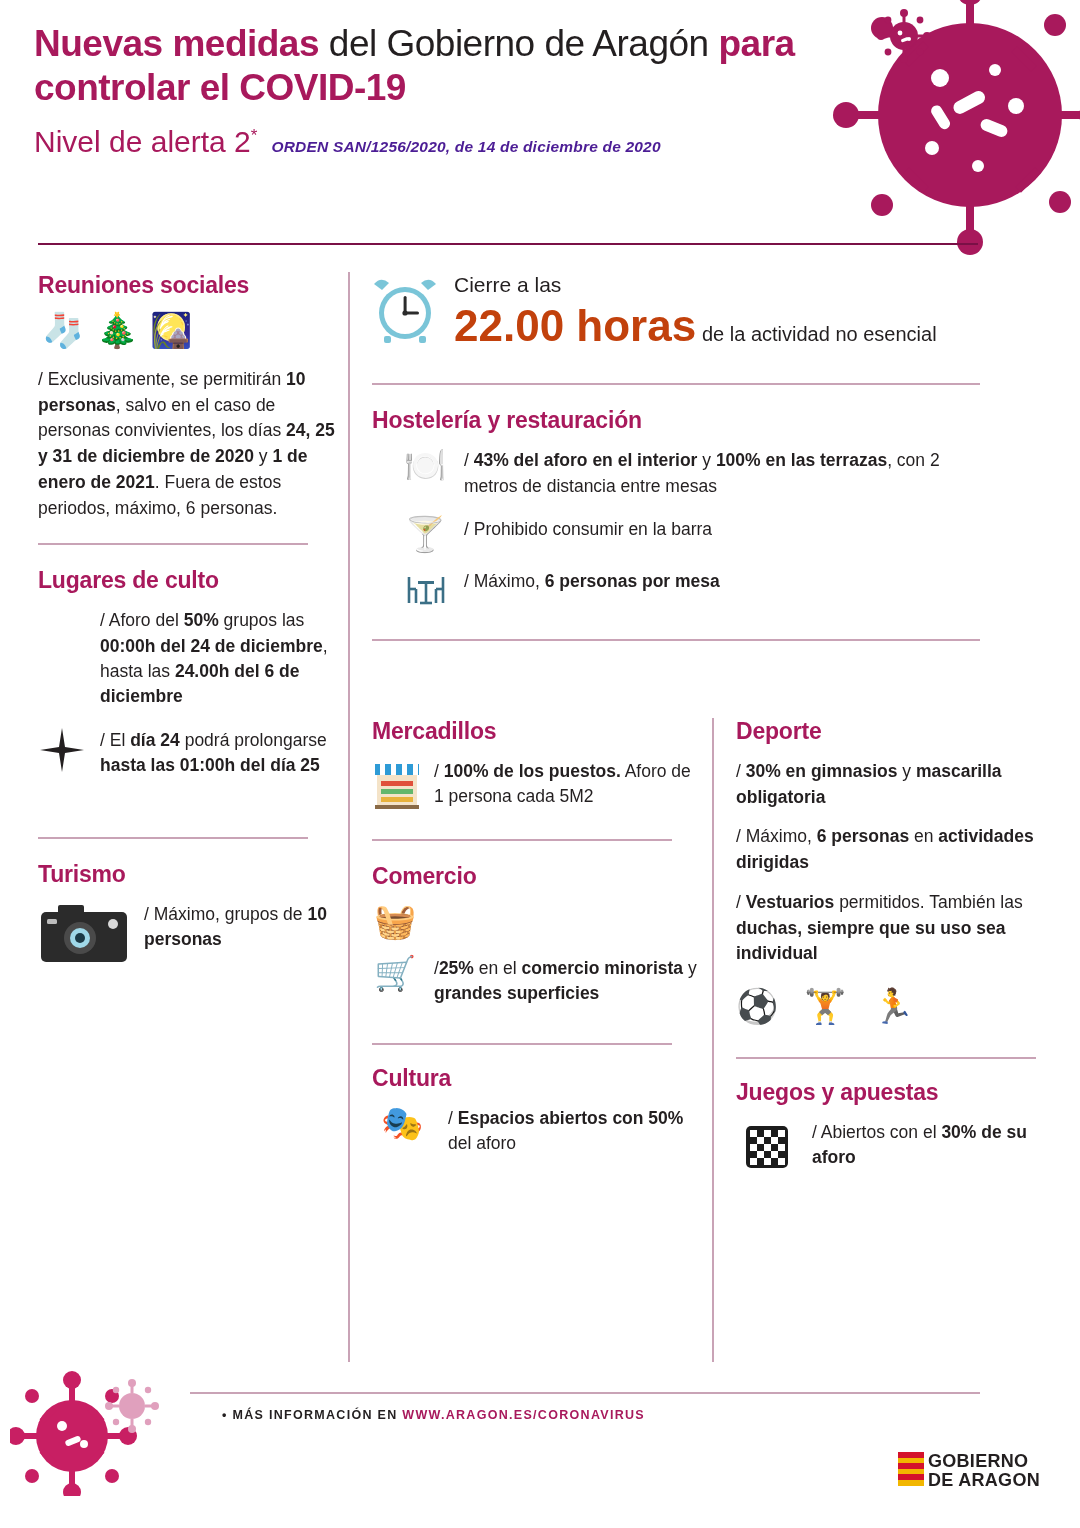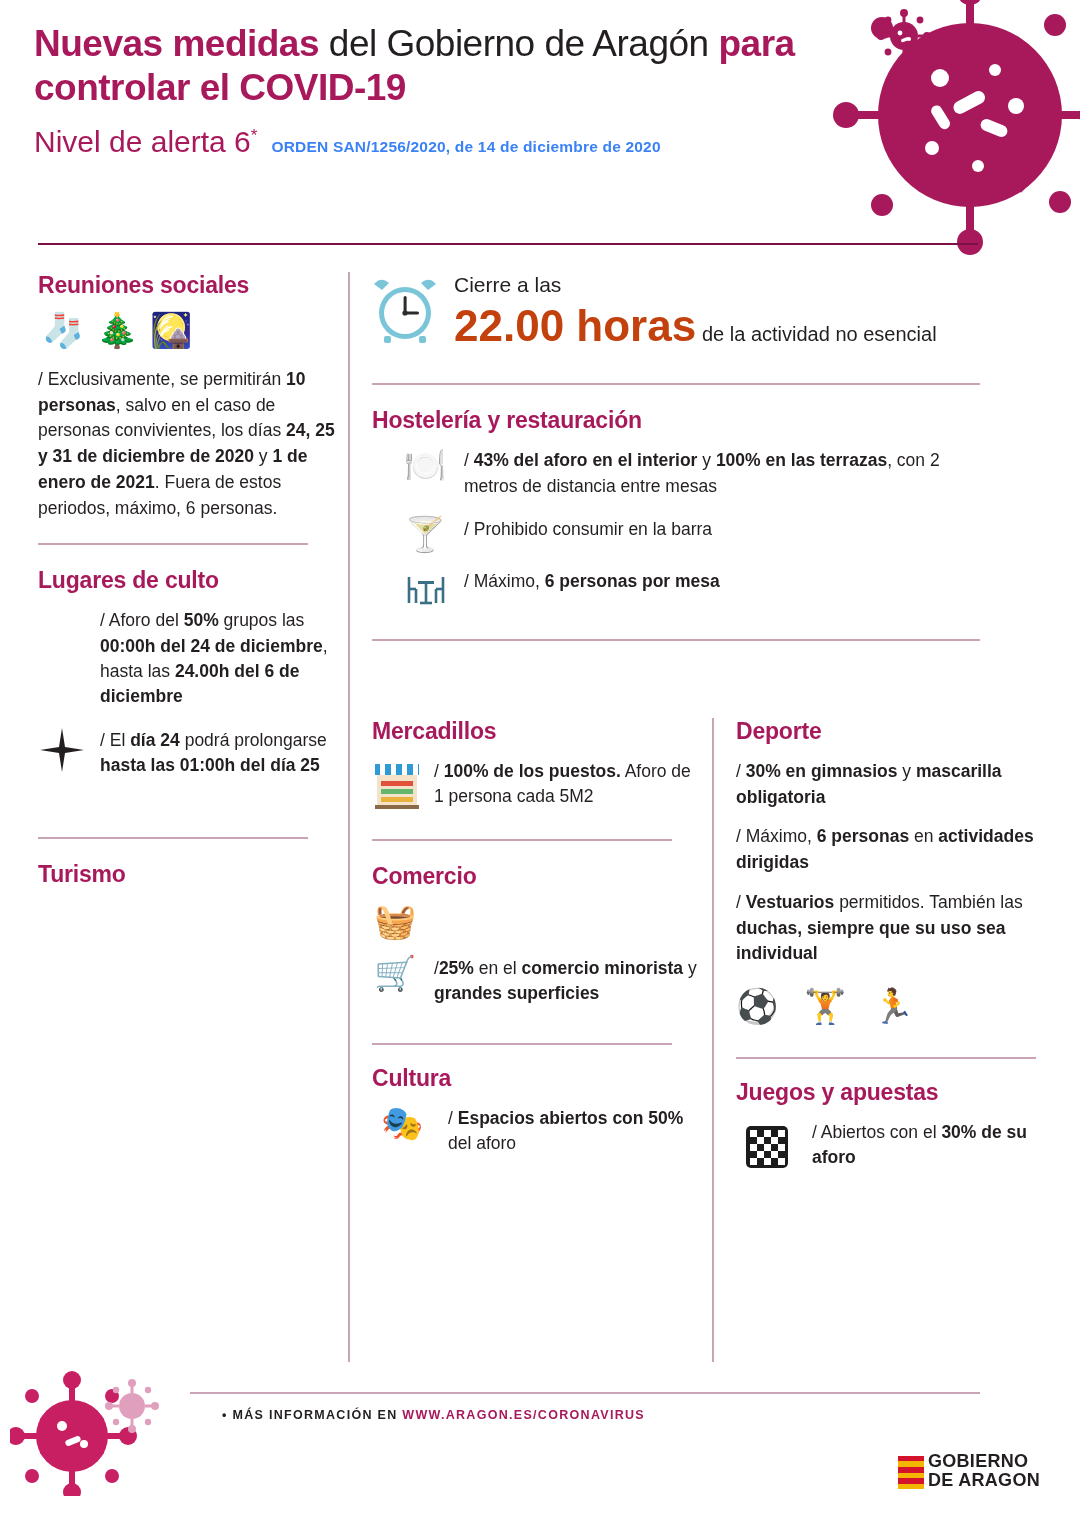--- a/index.html
+++ b/index.html
@@ -26,21 +26,21 @@
   }
   .title b { font-weight: 700; color: #a8195c; }
   .subtitle-row {
     margin-top: 16px; display: flex; align-items: baseline; gap: 14px;
   }
   .level {
     font-size: 30px; color: #a8195c; font-weight: 400;
   }
   .level sup { font-size: 17px; }
   .orden {
-    font-size: 15.5px; color: #3b82f6; font-weight: 600;
+    font-size: 15.5px; font-style: italic; color: #4c1d95; font-weight: 600;
     letter-spacing: 0.2px;
   }
 
   .hr-top {
     position: absolute; left: 38px; top: 243px; width: 940px;
     height: 2px; background: #7a1046;
   }
 
   
   .virus-big { position: absolute; right: -40px; top: -30px; }
@@ -96,21 +96,21 @@
   .xmas-row { display: flex; gap: 12px; align-items: flex-end; margin: 4px 0 20px 4px; }
 
   
   .footer-rule { position: absolute; left: 190px; top: 1392px; width: 790px; height: 2px; background: #c9a3b6; }
   .footer-info {
     position: absolute; left: 222px; top: 1408px;
     font-size: 12.5px; letter-spacing: 1.3px; color: #231f20; font-weight: 600;
   }
   .footer-info .url { color: #a8195c; font-weight: 700; }
   .gob {
-    position: absolute; right: 40px; top: 1452px; display: flex; align-items: flex-end; gap: 4px;
+    position: absolute; right: 40px; top: 1452px; display: flex; align-items: flex-start; gap: 4px;
   }
   .gob .flag { width: 26px; height: 34px; position: relative; }
   .gob .flag i { display:block; height: 5.6px; background: #d4122b; }
   .gob .flag i:nth-child(even){ background: #f2b600; }
   .gob .gtxt { font-size: 18px; font-weight: 700; line-height: 1.05; letter-spacing: 0.3px; color:#231f20;}
 </style>
 </head>
 <body>
 
 <div class="page">
@@ -219,21 +219,21 @@
       <circle cx="12" cy="44" r="3.2"></circle>
         <circle cx="12" cy="12" r="3.2"></circle>
     </g>
   </svg>
 
   <div class="header">
     <div class="title">
       <b>Nuevas medidas</b><span> del Gobierno de Aragón </span><b>para controlar el COVID-19</b>
     </div>
     <div class="subtitle-row">
-      <div class="level"><span>Nivel de alerta 6</span><sup>*</sup></div>
+      <div class="level"><span>Nivel de alerta 2</span><sup>*</sup></div>
       <div class="orden">ORDEN SAN/1256/2020, de 14 de diciembre de 2020</div>
     </div>
   </div>
   <div class="hr-top"></div>
 
   <div class="vline1"></div>
   <div class="vline2"></div>
 
   <div class="col-left">
 
@@ -261,20 +261,34 @@
         <svg width="44" height="44" viewBox="0 0 44 44">
           <path d="M22 0 L25 19 L44 22 L25 25 L22 44 L19 25 L0 22 L19 19 Z" fill="#231f20"></path>
         </svg>
       </div>
       <div class="txt"><span>/ El </span><b>día 24</b><span> podrá prolongarse </span><b>hasta las 01:00h del día 25</b></div>
     </div>
 
     <div class="rule short" style="margin-top:58px"></div>
 
     <div class="sec-title">Turismo</div>
+    <div class="item">
+      <div class="ico" style="width:92px">
+        <svg width="88" height="62" viewBox="0 0 88 62">
+          <rect x="1" y="10" width="86" height="50" rx="5" fill="#2b2b2b"></rect>
+          <rect x="18" y="3" width="26" height="9" rx="2" fill="#2b2b2b"></rect>
+          <circle cx="40" cy="36" r="16" fill="#4a4a4a"></circle>
+          <circle cx="40" cy="36" r="10" fill="#9fd8e8"></circle>
+          <circle cx="40" cy="36" r="5" fill="#1b3a46"></circle>
+          <circle cx="73" cy="22" r="5" fill="#d9d9d9"></circle>
+          <rect x="7" y="17" width="10" height="5" rx="1.5" fill="#bdbdbd"></rect>
+        </svg>
+      </div>
+      <div class="txt"><span>/ Máximo, grupos de </span><b>10 personas</b></div>
+    </div>
   </div>
 
   <div class="top-wide">
     <div class="cierre-row">
       <div>
         <svg width="66" height="66" viewBox="0 0 66 66">
           <path d="M10 12 L2 6 Q9 -2 17 5 Z" fill="#7ac5d8"></path>
           <path d="M56 12 L64 6 Q57 -2 49 5 Z" fill="#7ac5d8"></path>
           <circle cx="33" cy="35" r="26" fill="#7ac5d8"></circle>
           <circle cx="33" cy="35" r="21" fill="#ffffff"></circle>

